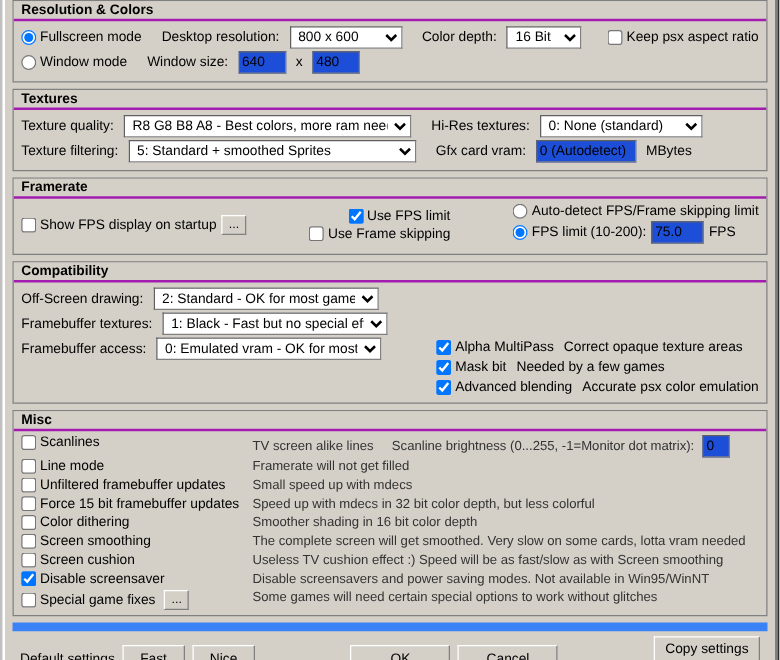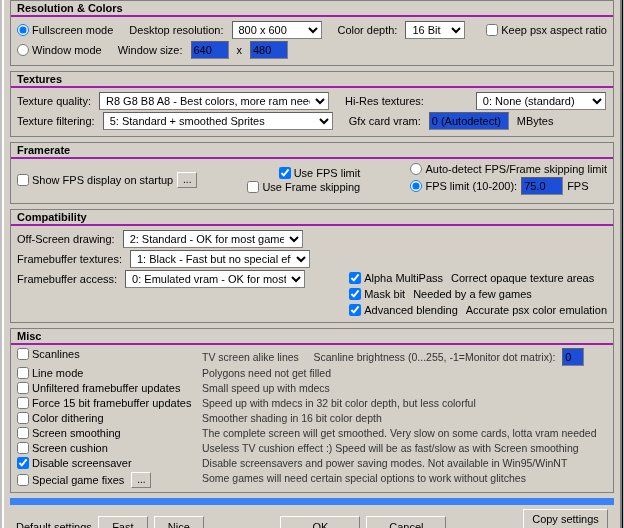--- a/index.html
+++ b/index.html
@@ -202,21 +202,21 @@
 
     <div class="group-border">
       <div class="group-title-row">Textures</div>
       <div class="group-content">
         <div class="row row-gap">
           <span>Texture quality:</span>
           <select style="width:230px;">
             <option>R8 G8 B8 A8 - Best colors, more ram needed</option>
           </select>
           <span class="ml8">Hi-Res textures:</span>
-          <select style="width:130px;margin-left:44px;">
+          <select style="width:130px;">
             <option>0: None (standard)</option>
           </select>
         </div>
         <div class="row row-gap">
           <span>Texture filtering:</span>
           <select style="width:230px;">
             <option>5: Standard + smoothed Sprites</option>
           </select>
           <span class="ml8">Gfx card vram:</span>
           <input type="text" class="text-input" style="width: 80px;" value="0 (Autodetect)">
@@ -326,21 +326,21 @@
           <div class="misc-desc">
             <span>TV screen alike lines &nbsp;&nbsp;&nbsp; Scanline brightness (0...255, -1=Monitor dot matrix):</span>
             <input type="text" class="text-input ml4" style="width: 22px;" value="0">
           </div>
         </div>
         <div class="misc-row">
           <div class="misc-label">
             <input type="checkbox" style="">
             <span>Line mode</span>
           </div>
-          <div class="misc-desc">Polygons need not get filled</div>
+          <div class="misc-desc">Framerate will not get filled</div>
         </div>
         <div class="misc-row">
           <div class="misc-label">
             <input type="checkbox" style="">
             <span>Unfiltered framebuffer updates</span>
           </div>
           <div class="misc-desc">Small speed up with mdecs</div>
         </div>
         <div class="misc-row">
           <div class="misc-label">

